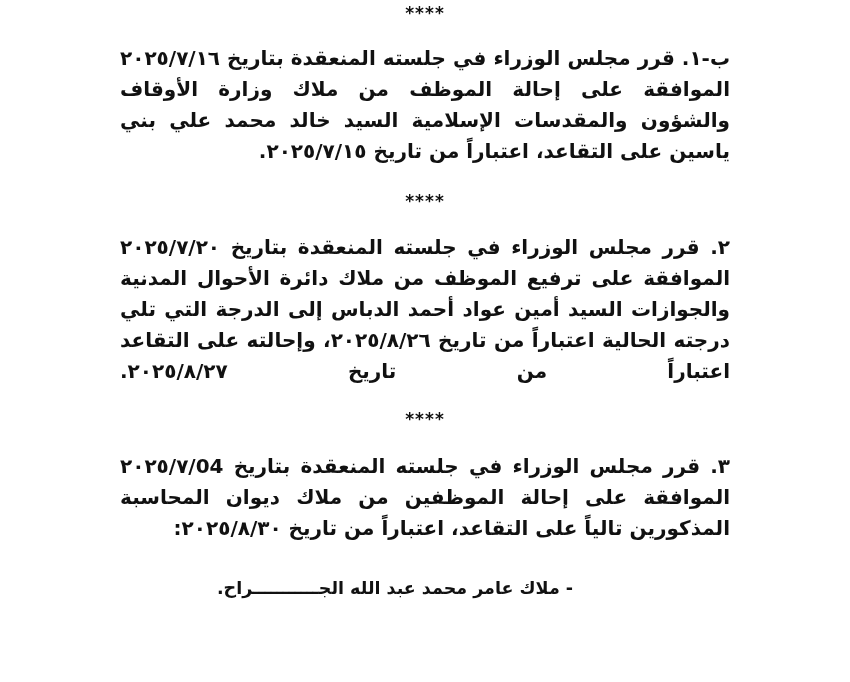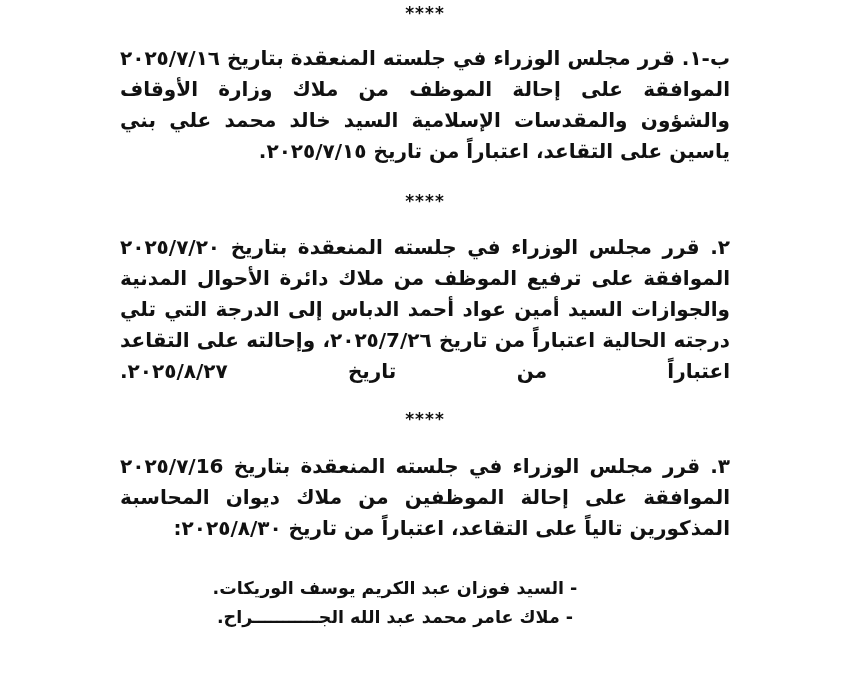--- a/index.html
+++ b/index.html
@@ -73,24 +73,23 @@
 <body>
 
 <div class="page">
 
   <div class="separator sep-1">****</div>
 
   <p class="para p1">ب-١. قرر مجلس الوزراء في جلسته المنعقدة بتاريخ ٢٠٢٥/٧/١٦ الموافقة على إحالة الموظف من ملاك وزارة الأوقاف والشؤون والمقدسات الإسلامية السيد خالد محمد علي بني ياسين على التقاعد، اعتباراً من تاريخ ٢٠٢٥/٧/١٥.</p>
 
   <div class="separator sep-2">****</div>
 
-  <p class="para p2 justify-all">٢. قرر مجلس الوزراء في جلسته المنعقدة بتاريخ ٢٠٢٥/٧/٢٠ الموافقة على ترفيع الموظف من ملاك دائرة الأحوال المدنية والجوازات السيد أمين عواد أحمد الدباس إلى الدرجة التي تلي درجته الحالية اعتباراً من تاريخ ٢٠٢٥/7/٢٦، وإحالته على التقاعد اعتباراً من تاريخ ٢٠٢٥/٨/٢٧.</p>
+  <p class="para p2 justify-all">٢. قرر مجلس الوزراء في جلسته المنعقدة بتاريخ ٢٠٢٥/٧/٢٠ الموافقة على ترفيع الموظف من ملاك دائرة الأحوال المدنية والجوازات السيد أمين عواد أحمد الدباس إلى الدرجة التي تلي درجته الحالية اعتباراً من تاريخ ٢٠٢٥/٨/٢٦، وإحالته على التقاعد اعتباراً من تاريخ ٢٠٢٥/٨/٢٧.</p>
 
   <div class="separator sep-3">****</div>
 
-  <p class="para p3">٣. قرر مجلس الوزراء في جلسته المنعقدة بتاريخ ٢٠٢٥/٧/16 الموافقة على إحالة الموظفين من ملاك ديوان المحاسبة المذكورين تالياً على التقاعد، اعتباراً من تاريخ ٢٠٢٥/٨/٣٠:</p>
+  <p class="para p3">٣. قرر مجلس الوزراء في جلسته المنعقدة بتاريخ ٢٠٢٥/٧/04 الموافقة على إحالة الموظفين من ملاك ديوان المحاسبة المذكورين تالياً على التقاعد، اعتباراً من تاريخ ٢٠٢٥/٨/٣٠:</p>
 
   <div class="names">
-    <div class="name-line">- السيد فوزان عبد الكريم يوسف الوريكات.</div>
     <div class="name-line">- ملاك عامر محمد عبد الله الجـــــــــــراح.</div>
   </div>
 
 </div>
 
 </body></html>

